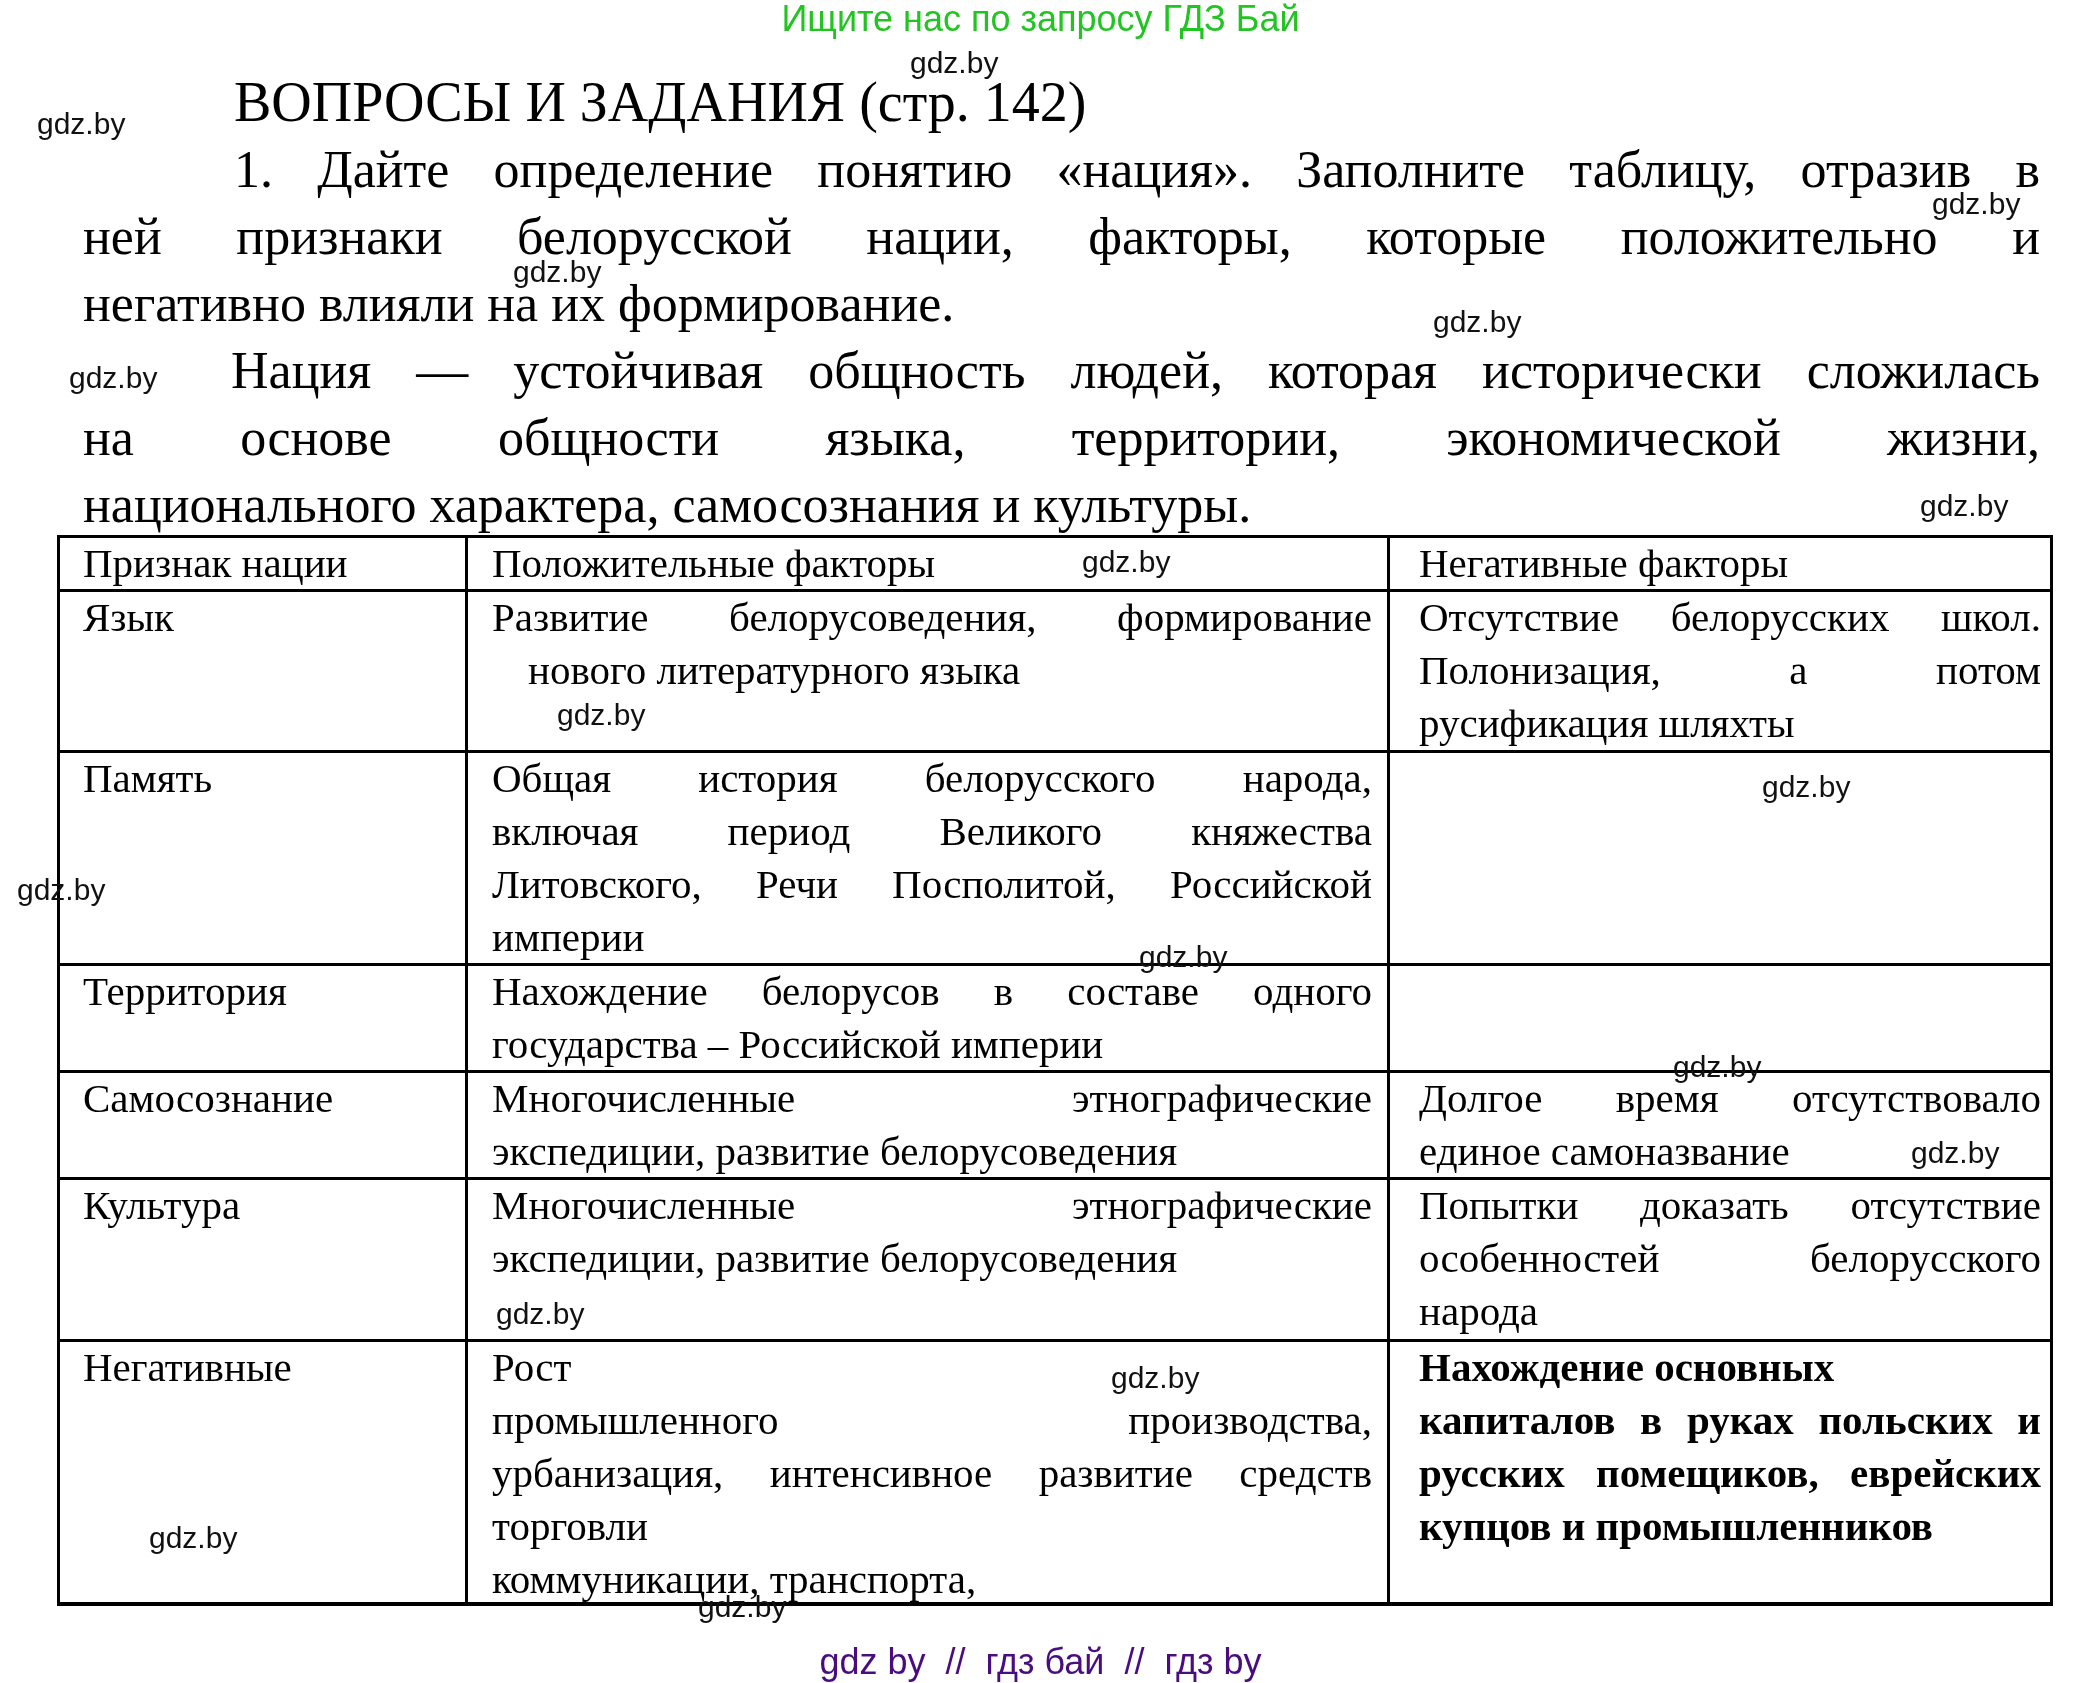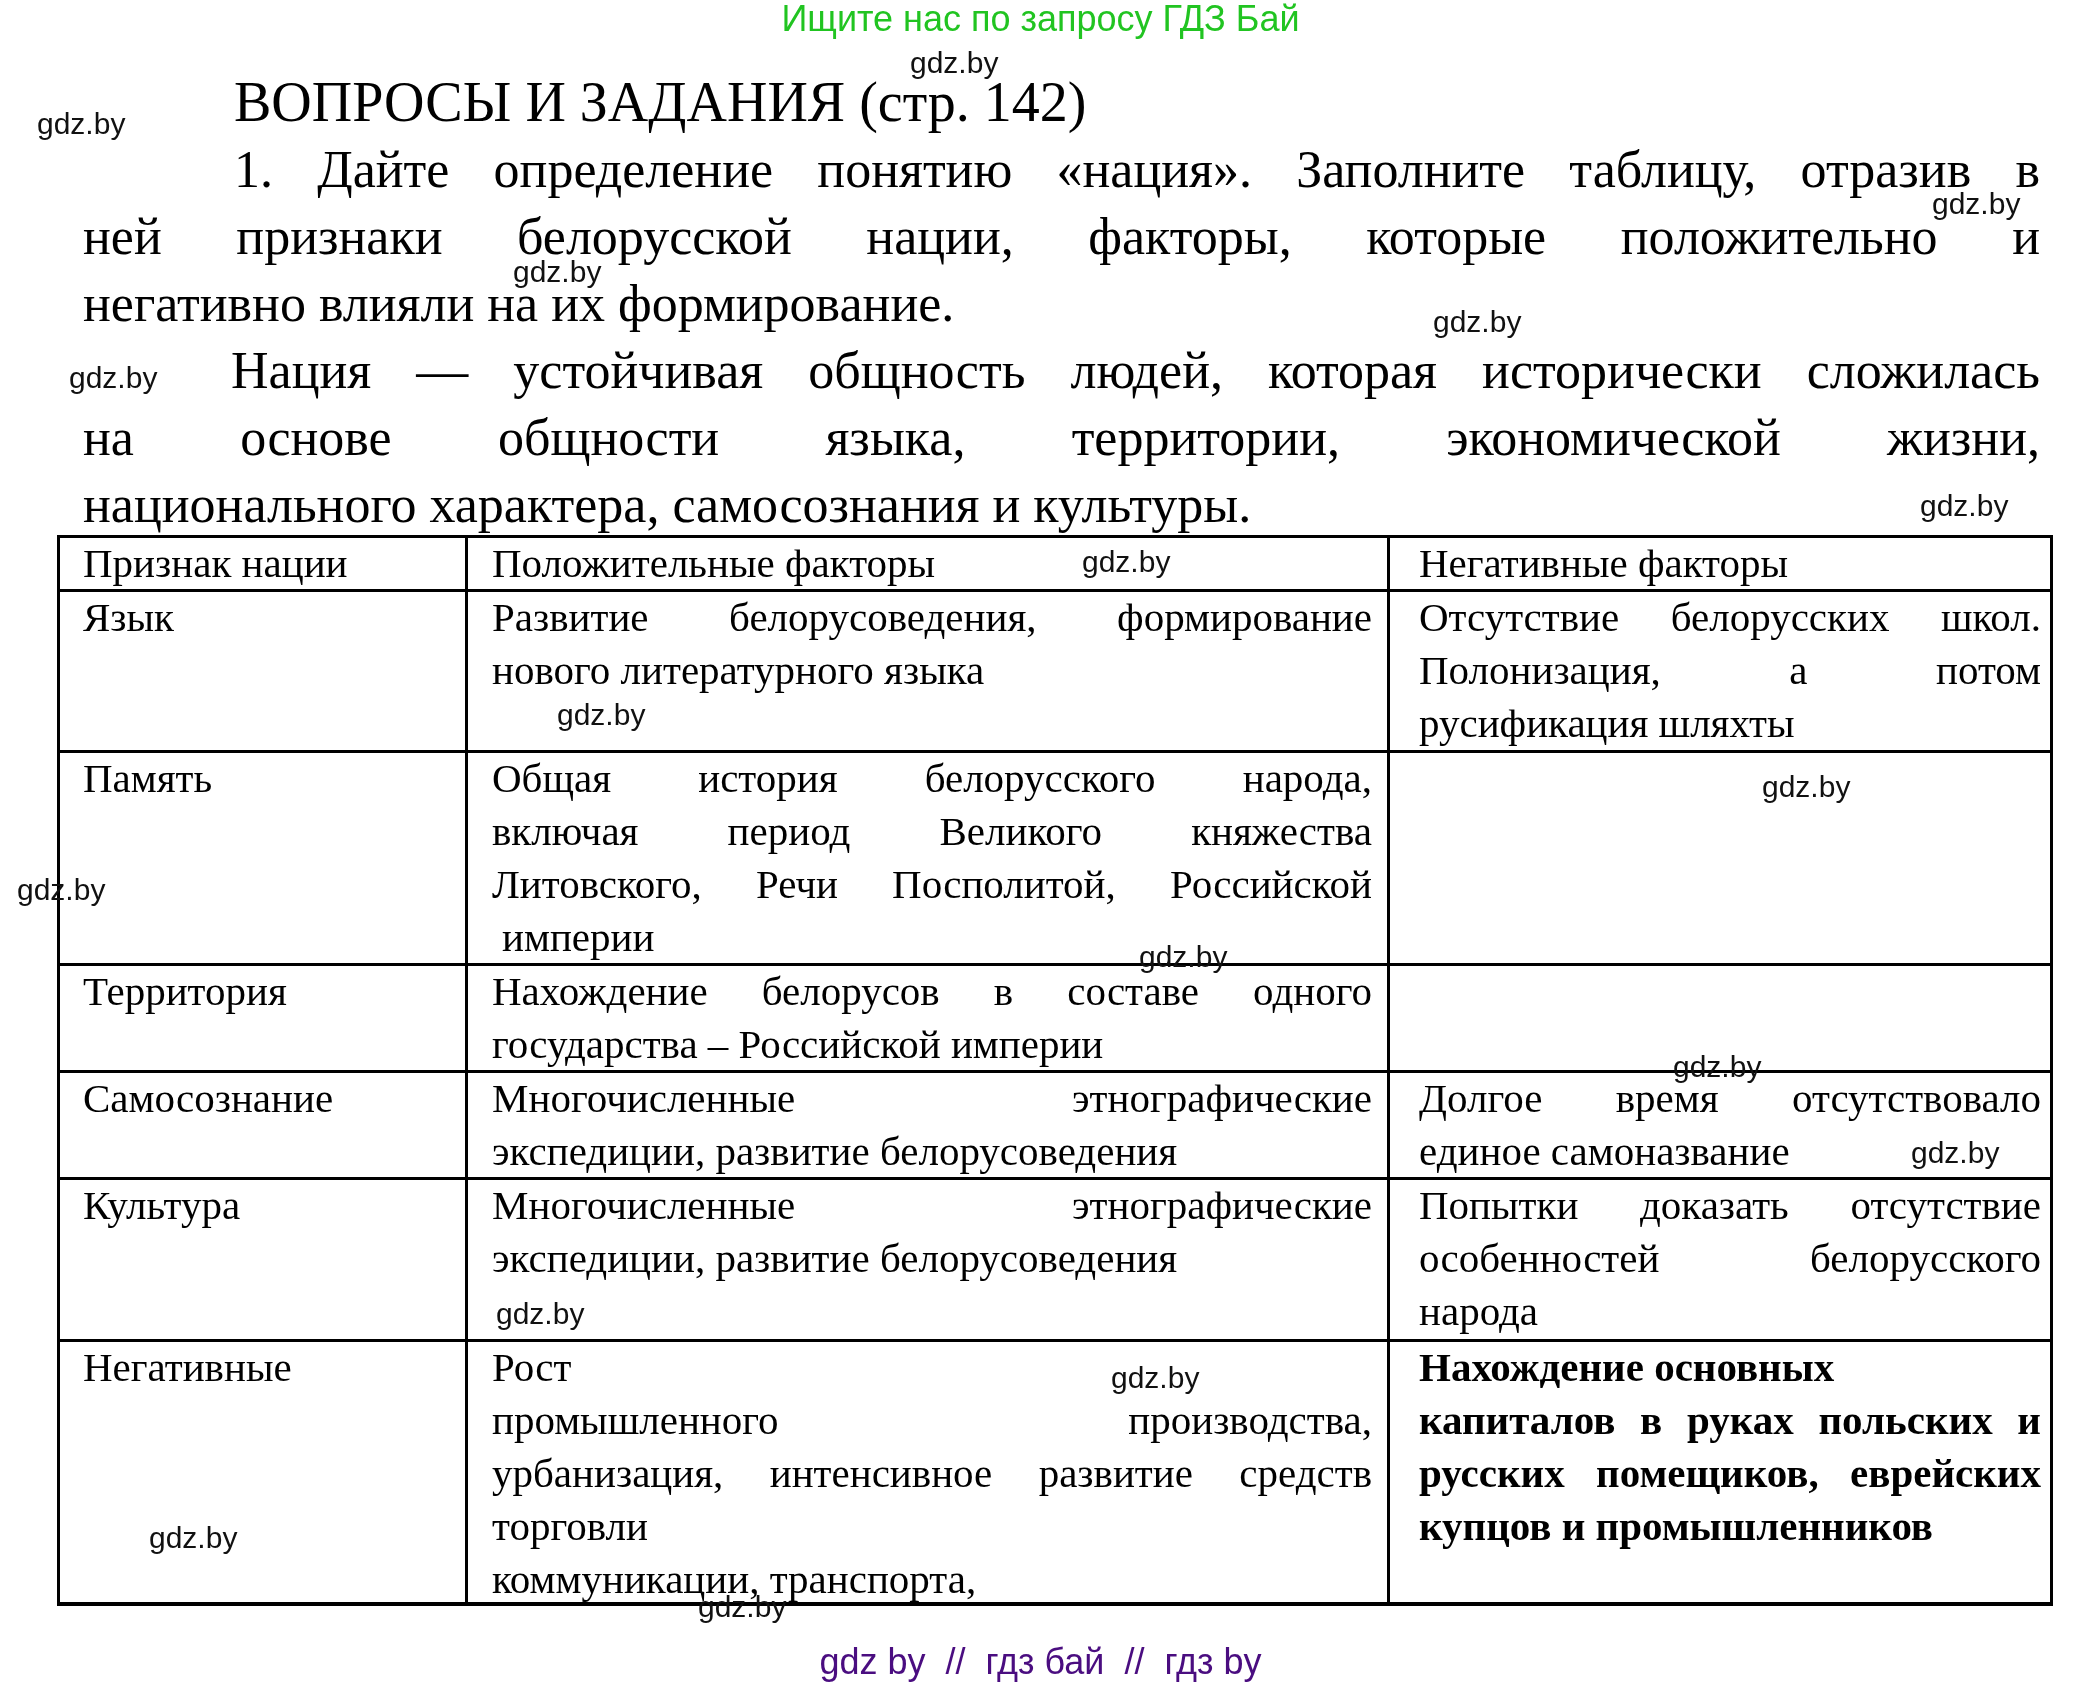--- a/index.html
+++ b/index.html
@@ -66,36 +66,36 @@
   </div>
   <div class="cell" style="left:1362px; top:2px; width:620px;">
     <div class="ln l" style="white-space: normal; overflow: hidden;">Негативные факторы</div>
   </div>
 
   <div class="cell" style="left:26px; top:56px; width:370px;">
     <div class="ln l" style="white-space: normal; overflow: hidden;">Язык</div>
   </div>
   <div class="cell" style="left:435px; top:56px; width:880px;">
     <div class="ln" style="white-space: normal; overflow: hidden;">Развитие белорусоведения, формирование</div>
-    <div class="ln l" style="white-space: normal; overflow: hidden;">нового литературного языка</div>
+    <div class="ln l" style="white-space: normal; overflow: hidden; margin-left: 36px;">нового литературного языка</div>
   </div>
   <div class="cell" style="left:1362px; top:56px; width:622px;">
     <div class="ln" style="white-space: normal; overflow: hidden;">Отсутствие белорусских школ.</div>
     <div class="ln" style="white-space: normal; overflow: hidden;">Полонизация, а потом</div>
     <div class="ln l" style="white-space: normal; overflow: hidden;">русификация шляхты</div>
   </div>
 
   <div class="cell" style="left:26px; top:217px; width:370px;">
     <div class="ln l" style="white-space: normal; overflow: hidden;">Память</div>
   </div>
   <div class="cell" style="left:435px; top:217px; width:880px;">
     <div class="ln" style="white-space: normal; overflow: hidden;">Общая история белорусского народа,</div>
     <div class="ln" style="white-space: normal; overflow: hidden;">включая период Великого княжества</div>
     <div class="ln" style="white-space: normal; overflow: hidden;">Литовского, Речи Посполитой, Российской</div>
-    <div class="ln l" style="white-space: normal; overflow: hidden; margin-left: 10px;">империи</div>
+    <div class="ln l" style="white-space: normal; overflow: hidden;">империи</div>
   </div>
 
   <div class="cell" style="left:26px; top:430px; width:370px;">
     <div class="ln l" style="white-space: normal; overflow: hidden;">Территория</div>
   </div>
   <div class="cell" style="left:435px; top:430px; width:880px;">
     <div class="ln" style="white-space: normal; overflow: hidden;">Нахождение белорусов в составе одного</div>
     <div class="ln l" style="white-space: normal; overflow: hidden;">государства – Российской империи</div>
   </div>
 

